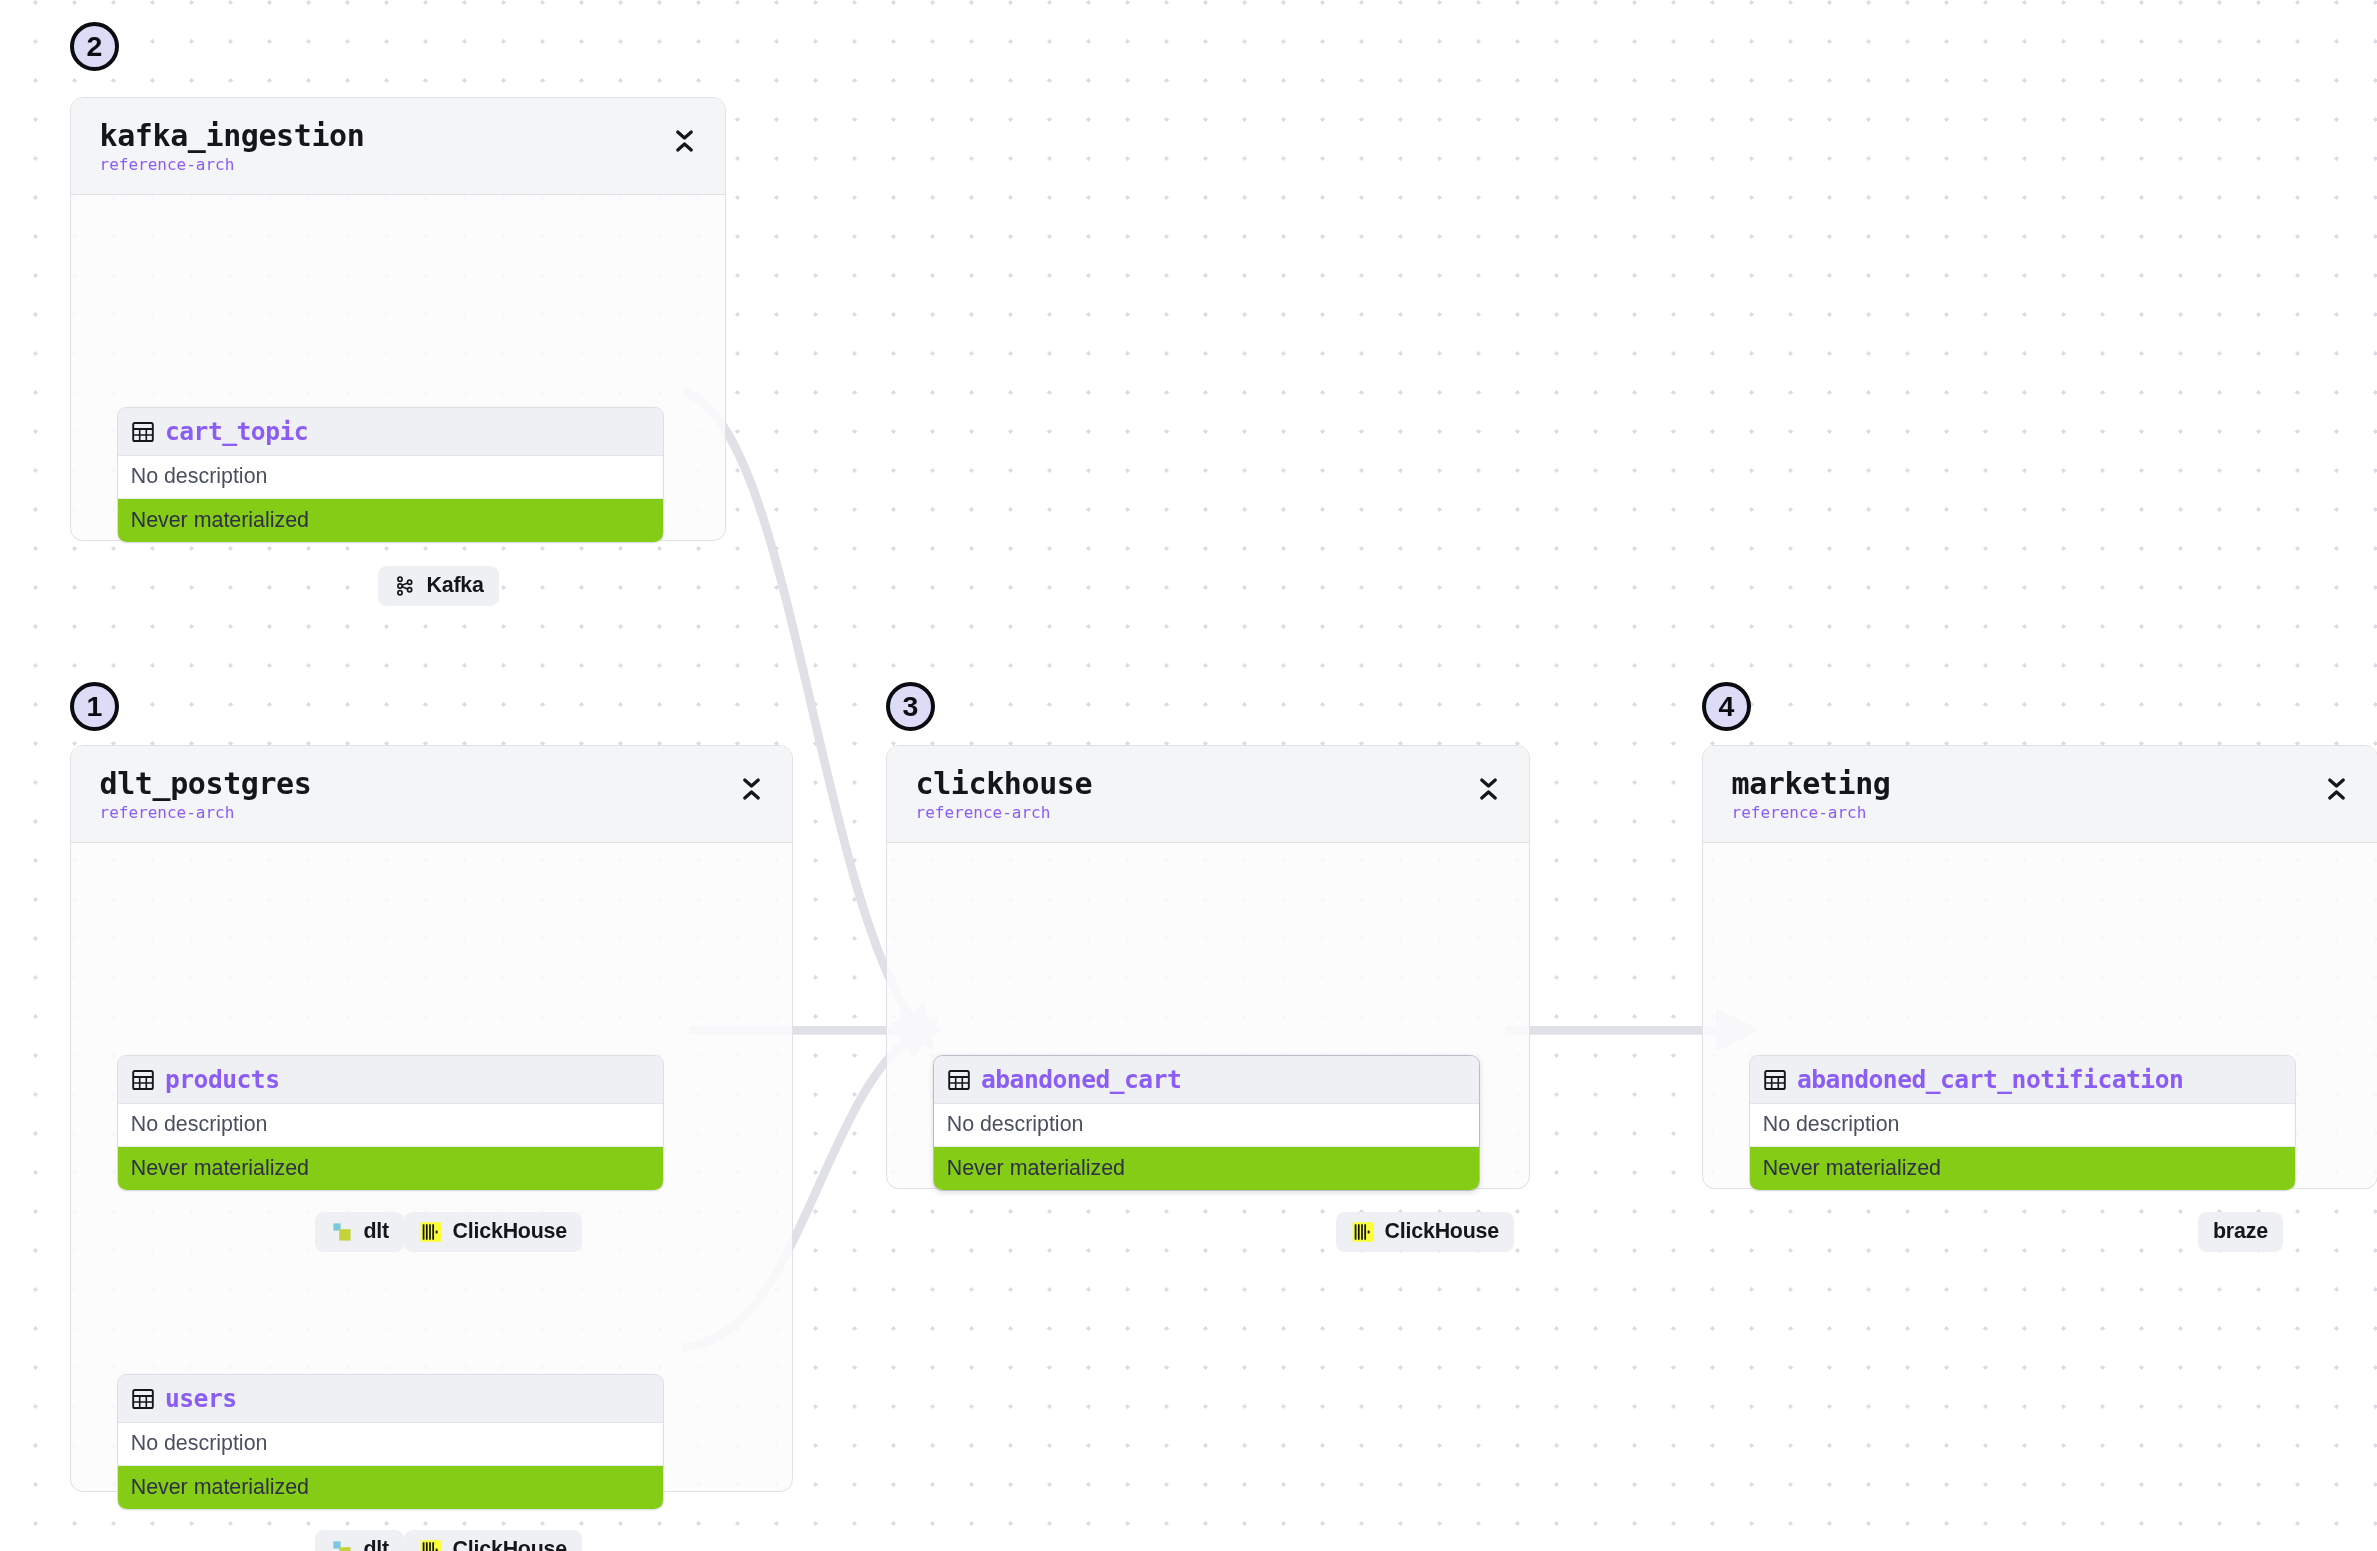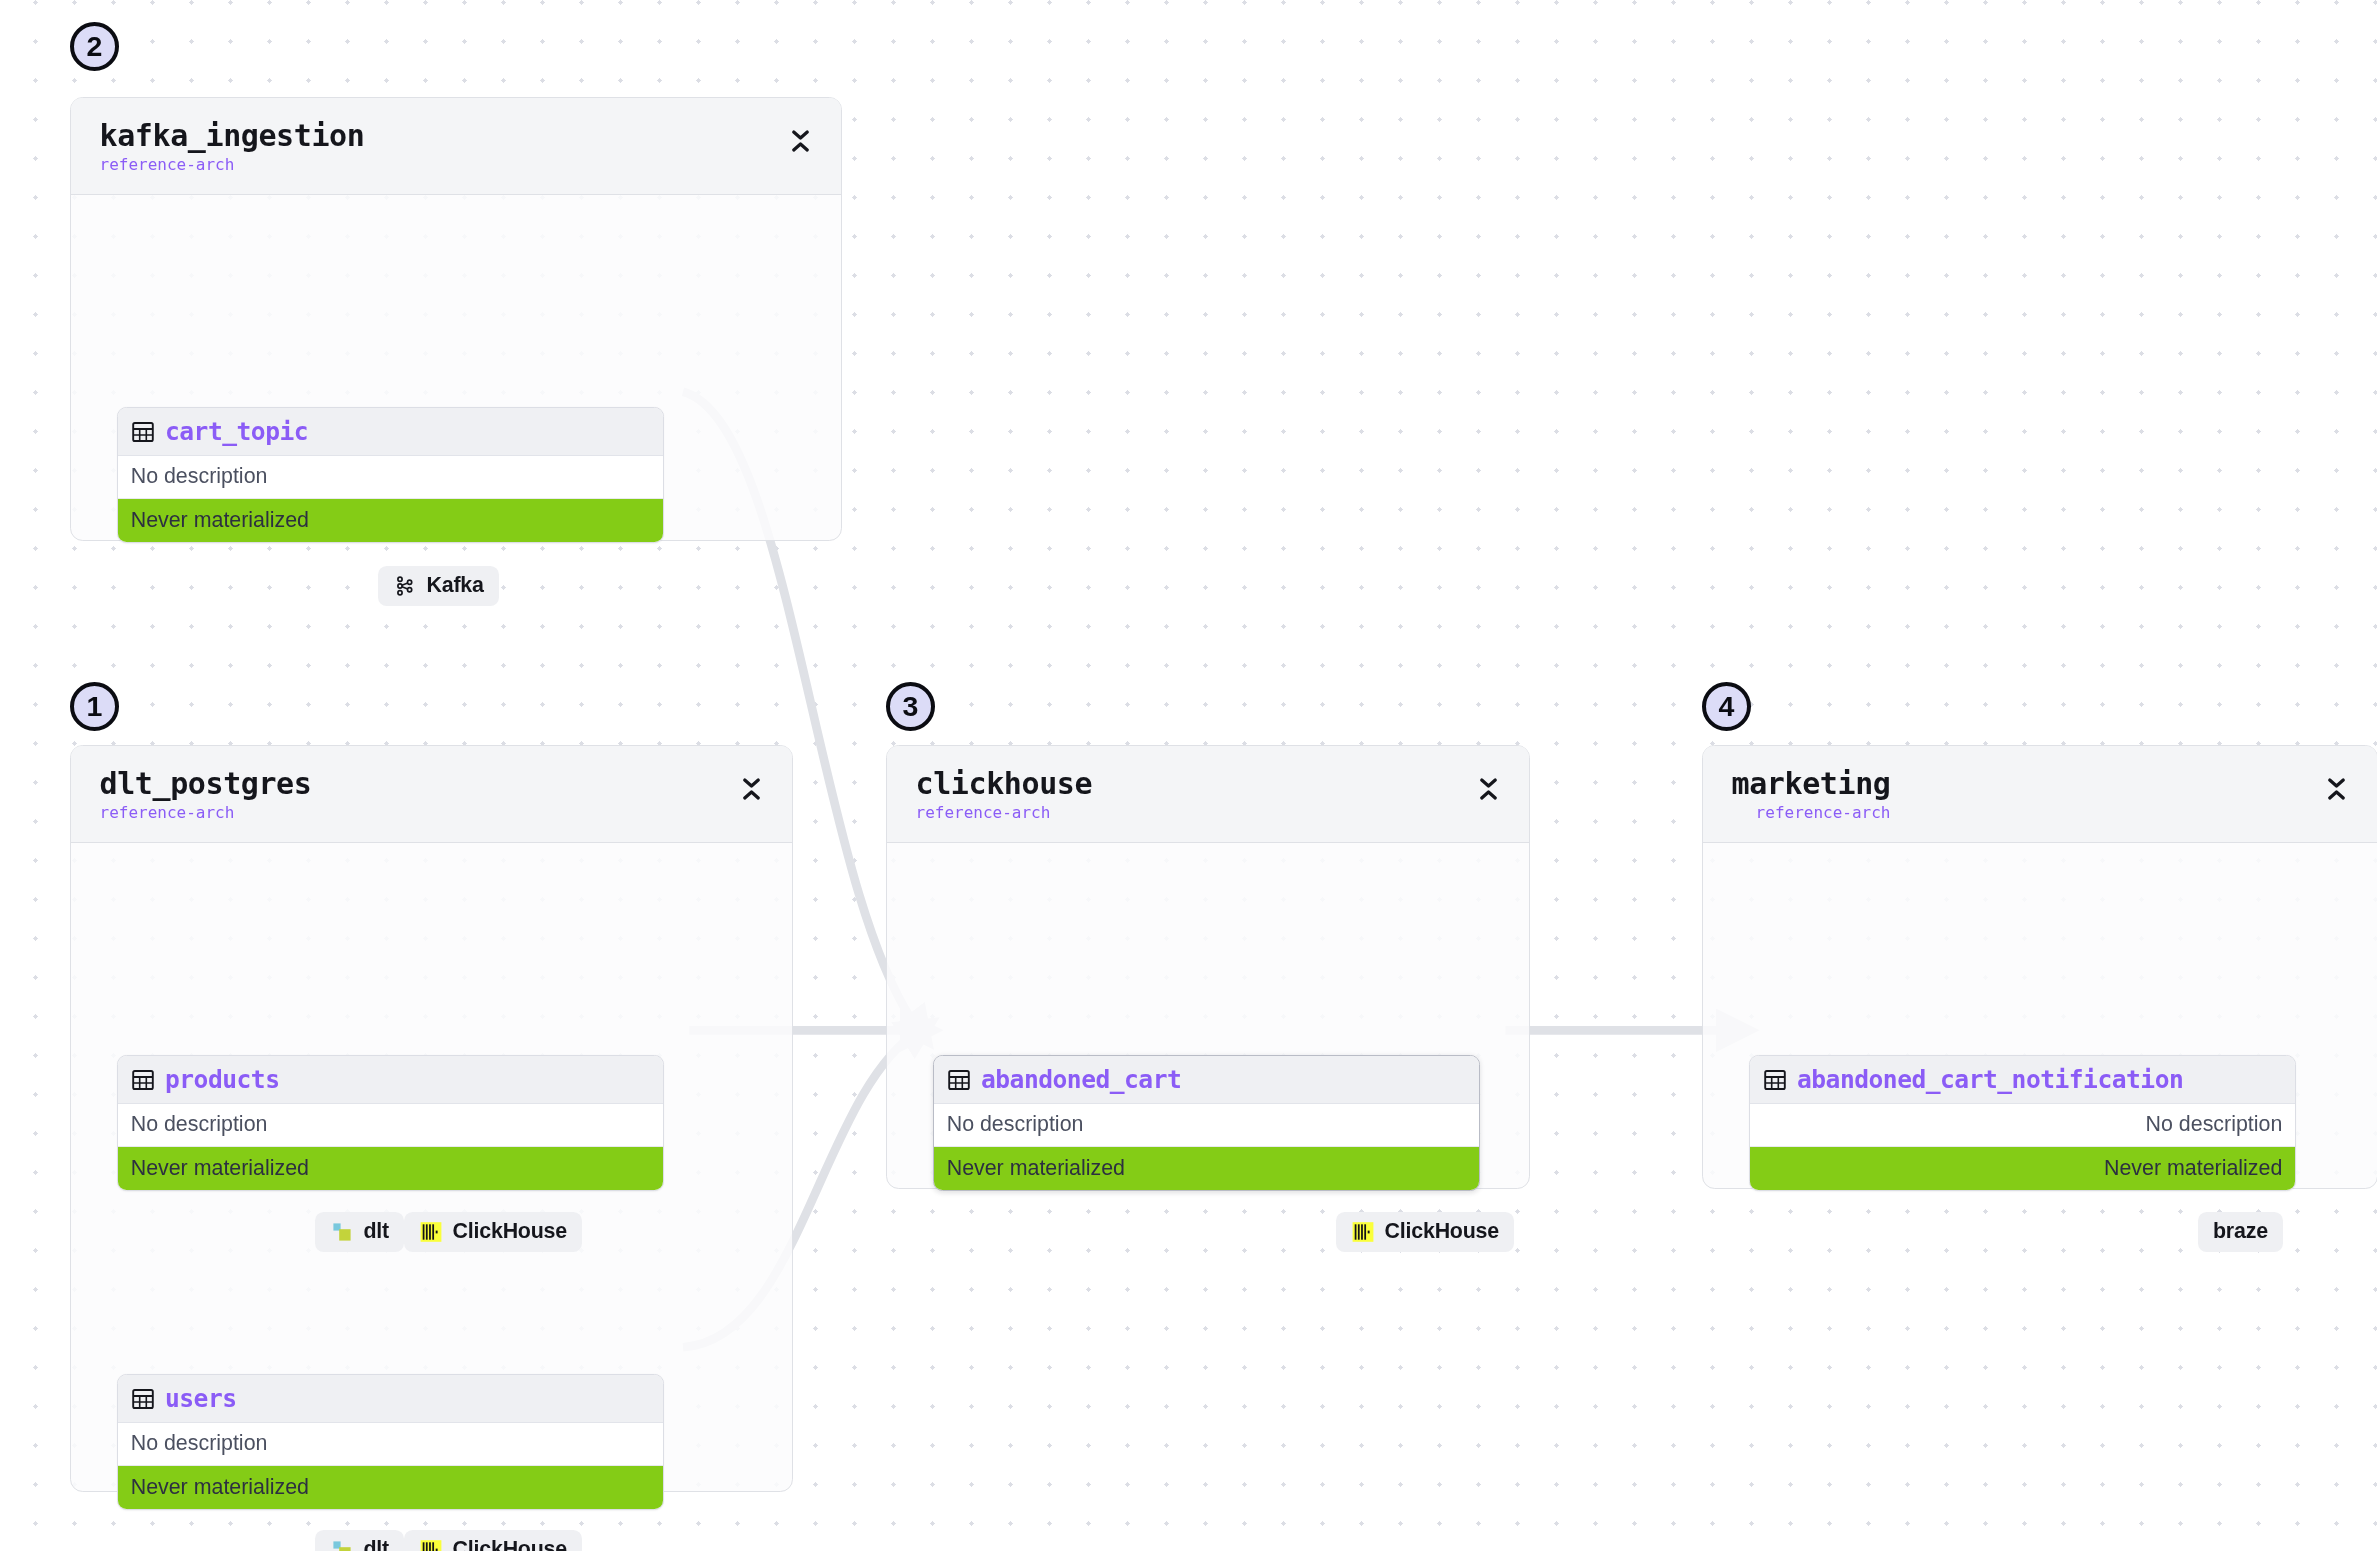--- a/index.html
+++ b/index.html
@@ -188,21 +188,21 @@
     </defs>
     <g id="edge-group">
         <path class="edge-path" d="M 862 494 C 1000 530 1030 1130 1160 1300" marker-end="url(#arrowhead)"></path>
         <path class="edge-path" d="M 870 1300 L 1160 1300" marker-end="url(#arrowhead)"></path>
         <path class="edge-path" d="M 862 1700 C 1010 1690 1035 1380 1160 1300" marker-end="url(#arrowhead)"></path>
         <path class="edge-path" d="M 1900 1300 L 2190 1300" marker-end="url(#arrowhead)"></path>
       </g>
   </svg>
 
   <div id="nodes-layer">
-      <div class="node" style="left: 70px; top: 97px; width: 772px; height: 444px;">
+      <div class="node" style="left: 70px; top: 97px; width: 656px; height: 444px;">
         <div class="node-header">
           <div>
             <div class="node-title">kafka_ingestion</div>
             <div class="node-subtitle">reference-arch</div>
           </div>
           <svg class="collapse-icon" width="27" height="32" viewBox="0 0 24 28">
             <path d="M 6 6 L 12 11.4 L 18 6" fill="none" stroke="#15161c" stroke-width="2.9" stroke-linecap="round" stroke-linejoin="round"></path>
             <path d="M 6 22 L 12 16.6 L 18 22" fill="none" stroke="#15161c" stroke-width="2.9" stroke-linecap="round" stroke-linejoin="round"></path>
           </svg>
         </div>
@@ -357,21 +357,21 @@
                 <rect x="6.9" y="4.3" width="1.75" height="15.4" fill="#111217"></rect>
                 <rect x="10.1" y="4.3" width="1.75" height="15.4" fill="#111217"></rect>
                 <rect x="13.3" y="4.3" width="1.75" height="15.4" fill="#111217"></rect>
                 <rect x="16.7" y="10.6" width="1.9" height="2.8" fill="#111217"></rect>
               </svg>
               <span>ClickHouse</span>
             </div>
           </div>
         </div>
       </div>
-      <div class="node" style="left: 1702px; top: 745px; width: 676px; height: 444px; text-align: right;">
+      <div class="node" style="left: 1702px; top: 745px; width: 676px; height: 444px;">
         <div class="node-header">
           <div>
             <div class="node-title">marketing</div>
             <div class="node-subtitle">reference-arch</div>
           </div>
           <svg class="collapse-icon" width="27" height="32" viewBox="0 0 24 28">
             <path d="M 6 6 L 12 11.4 L 18 6" fill="none" stroke="#15161c" stroke-width="2.9" stroke-linecap="round" stroke-linejoin="round"></path>
             <path d="M 6 22 L 12 16.6 L 18 22" fill="none" stroke="#15161c" stroke-width="2.9" stroke-linecap="round" stroke-linejoin="round"></path>
           </svg>
         </div>

